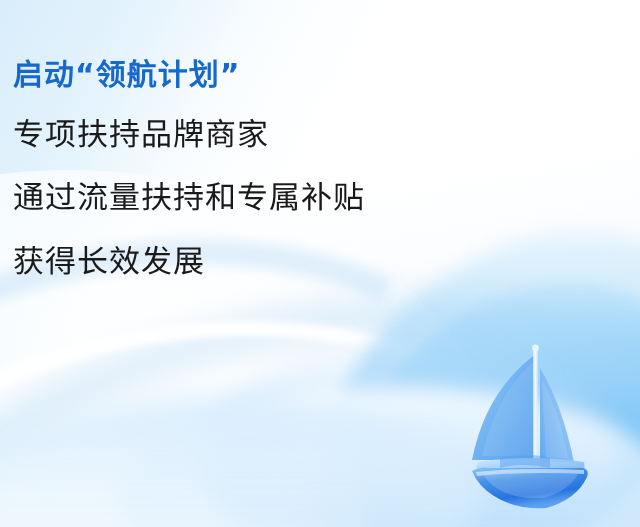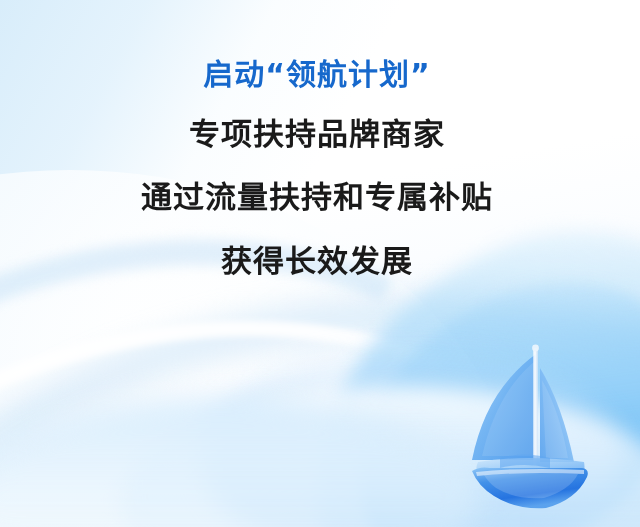--- a/index.html
+++ b/index.html
@@ -170,38 +170,39 @@
     border-radius: 50%;
     filter: blur(14px);
   }
 
   
   .text-block {
     position: absolute;
     left: 0;
     right: 6px;
     top: 56px;
-    text-align: center;
+    text-align: left;
     z-index: 5;
+    padding-left: 13px;
   }
 
   .headline {
     color: #1668cc;
     font-size: 30px;
     font-weight: bold;
     letter-spacing: 1px;
     line-height: 1.25;
     margin: 0 0 22px 0;
     white-space: nowrap;
   }
 
   .body-line {
     color: #1a1a1a;
     font-size: 31px;
-    font-weight: bold;
+    font-weight: normal;
     letter-spacing: 1px;
     line-height: 1.18;
     margin: 0 0 27px 0;
     white-space: nowrap;
   }
   .body-line:last-child {
     margin-bottom: 11px;
   }
 
   

